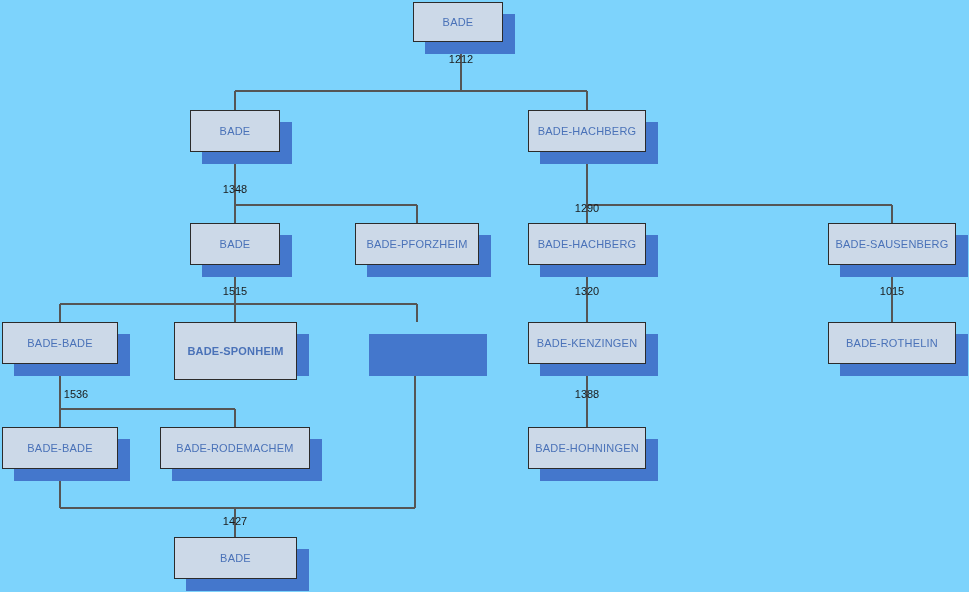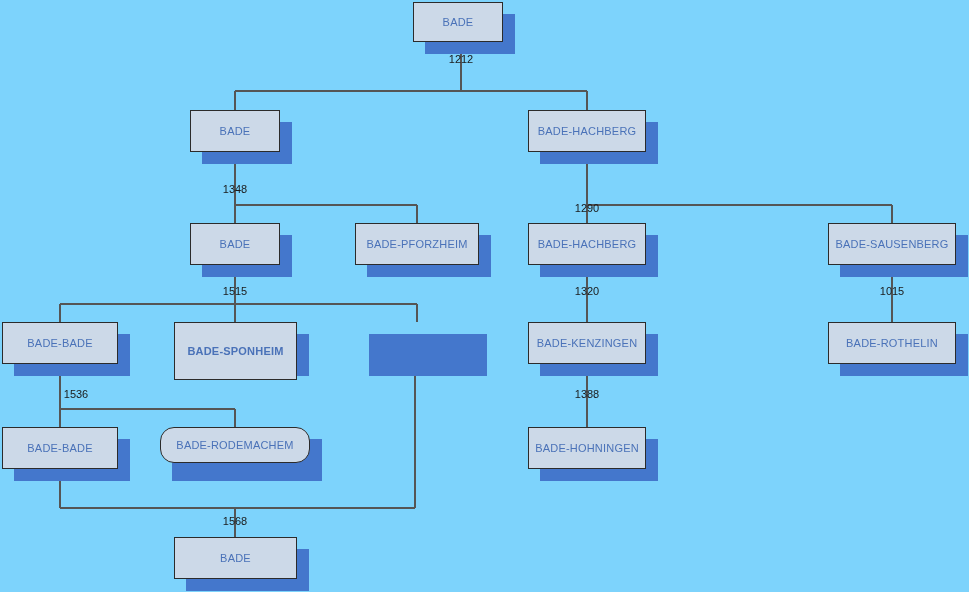--- a/index.html
+++ b/index.html
@@ -120,29 +120,29 @@
       <div class="node-shadow" style="left: 186px; top: 334px; width: 123px; height: 42px;"></div>
       <div class="node" style="left: 174px; top: 322px; width: 123px; height: 58px; font-weight: bold;">BADE-SPONHEIM</div>
       <div class="node-shadow" style="left: 369px; top: 334px; width: 118px; height: 42px;"></div>
       <div class="node-shadow" style="left: 540px; top: 334px; width: 118px; height: 42px;"></div>
       <div class="node" style="left: 528px; top: 322px; width: 118px; height: 42px;">BADE-KENZINGEN</div>
       <div class="node-shadow" style="left: 840px; top: 334px; width: 128px; height: 42px;"></div>
       <div class="node" style="left: 828px; top: 322px; width: 128px; height: 42px;">BADE-ROTHELIN</div>
       <div class="node-shadow" style="left: 14px; top: 439px; width: 116px; height: 42px;"></div>
       <div class="node" style="left: 2px; top: 427px; width: 116px; height: 42px;">BADE-BADE</div>
       <div class="node-shadow" style="left: 172px; top: 439px; width: 150px; height: 42px;"></div>
-      <div class="node" style="left: 160px; top: 427px; width: 150px; height: 36px; border-radius: 14px;">BADE-RODEMACHEM</div>
+      <div class="node" style="left: 160px; top: 427px; width: 150px; height: 42px;">BADE-RODEMACHEM</div>
       <div class="node-shadow" style="left: 540px; top: 439px; width: 118px; height: 42px;"></div>
       <div class="node" style="left: 528px; top: 427px; width: 118px; height: 42px;">BADE-HOHNINGEN</div>
       <div class="node-shadow" style="left: 186px; top: 549px; width: 123px; height: 42px;"></div>
       <div class="node" style="left: 174px; top: 537px; width: 123px; height: 42px;">BADE</div>
       <div class="edge-label" style="left: 461px; top: 53px;">1212</div>
       <div class="edge-label" style="left: 235px; top: 183px;">1348</div>
       <div class="edge-label" style="left: 587px; top: 183px; margin-top: 19px;">1290</div>
       <div class="edge-label" style="left: 235px; top: 285px;">1515</div>
       <div class="edge-label" style="left: 587px; top: 285px;">1320</div>
       <div class="edge-label" style="left: 892px; top: 285px;">1015</div>
       <div class="edge-label" style="left: 60px; top: 388px; margin-left: 16px;">1536</div>
       <div class="edge-label" style="left: 587px; top: 388px;">1388</div>
-      <div class="edge-label" style="left: 235px; top: 515px;">1568</div>
+      <div class="edge-label" style="left: 235px; top: 515px;">1427</div>
     </div>
 
 </div>
 
 </body></html>

